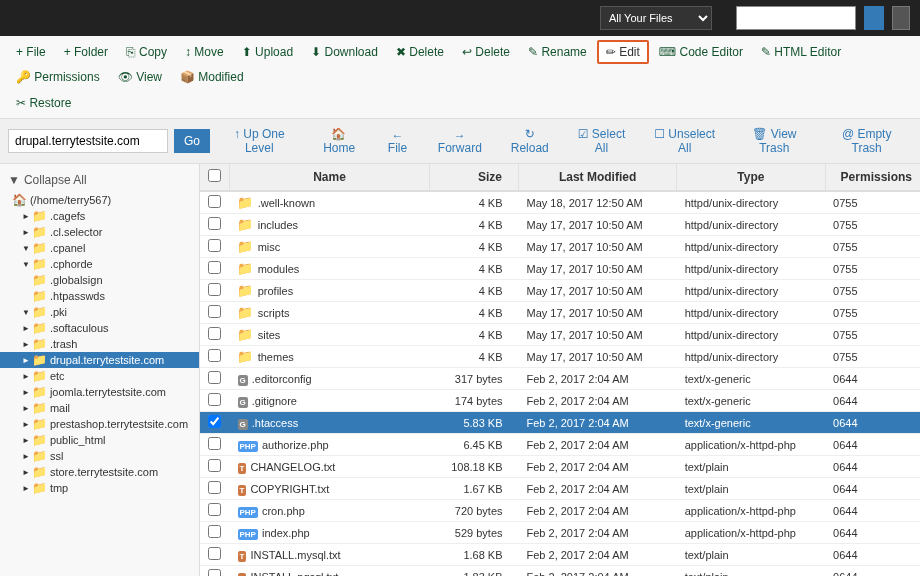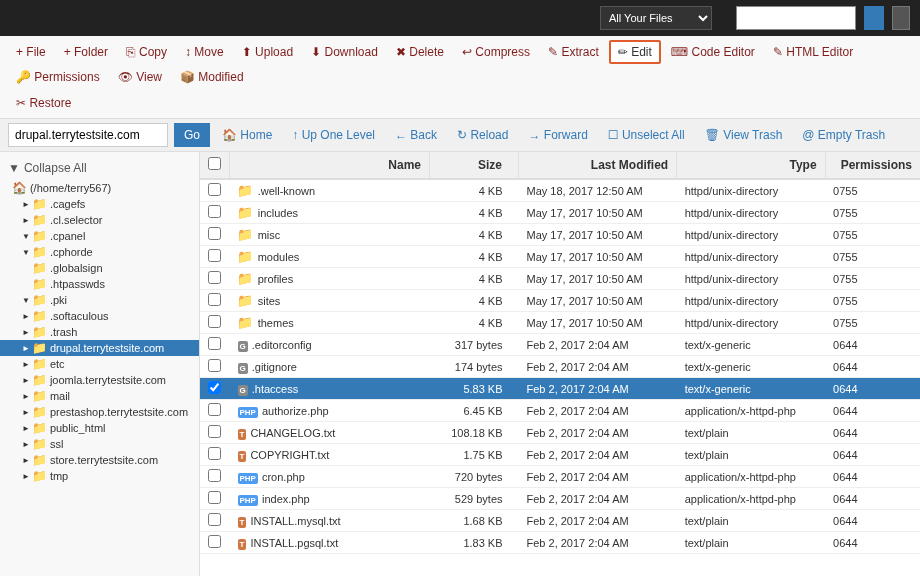--- a/index.html
+++ b/index.html
@@ -12,21 +12,21 @@
     .header-spacer { flex: 1; }
     .header-search-label { color: #ccc; font-size: 12px; }
     .header-search-select { height: 24px; font-size: 11px; border: 1px solid #555; background: #333; color: #fff; padding: 0 4px; margin-left: 31px; }
     .header-search-for { color: #ccc; font-size: 12px; margin: 0 4px; }
     .header-search-input { height: 24px; width: 120px; border: 1px solid #888; padding: 0 4px; font-size: 12px; }
     .header-go-btn { height: 24px; background: #337ab7; color: #fff; border: none; padding: 0 10px; cursor: pointer; font-size: 12px; }
     .header-settings-btn { height: 24px; background: #555; color: #fff; border: 1px solid #777; padding: 0 8px; cursor: pointer; font-size: 12px; display: flex; align-items: center; gap: 4px; }
 
     
     .toolbar { background: #f8f8f8; border-bottom: 1px solid #ddd; padding: 4px 8px; display: flex; align-items: center; flex-wrap: wrap; gap: 2px; min-height: 32px; }
-    .tb-btn { background: none; border: 1px solid transparent; padding: 3px 7px; cursor: pointer; color: #7f1d1d; font-size: 12px; display: flex; align-items: center; gap: 3px; border-radius: 2px; }
+    .tb-btn { background: none; border: 1px solid transparent; padding: 3px 7px; cursor: pointer; color: #14532d; font-size: 12px; display: flex; align-items: center; gap: 3px; border-radius: 2px; }
     .tb-btn.active-edit { border: 2px solid #e05c2a; background: #fff; color: #333; }
 
     
     .navbar { background: #f0f0f0; border-bottom: 1px solid #ddd; padding: 4px 8px; display: flex; align-items: center; gap: 4px; }
     .nav-btn { background: none; border: 1px solid transparent; padding: 3px 7px; cursor: pointer; color: #337ab7; font-size: 12px; display: flex; align-items: center; gap: 3px; border-radius: 2px; }
     .nav-input { height: 24px; border: 1px solid #ccc; padding: 0 6px; font-size: 12px; width: 160px; }
     .nav-go { height: 24px; background: #337ab7; color: #fff; border: none; padding: 0 10px; cursor: pointer; font-size: 12px; margin-left: 2px; }
 
     
     .main { display: flex; height: 476px; }
@@ -38,21 +38,21 @@
     .tree-item { display: flex; align-items: center; padding: 1px 4px; cursor: pointer; color: #333; font-size: 11px; white-space: nowrap; overflow: hidden; text-overflow: ellipsis; }
     .tree-item.selected { background: #337ab7; color: #fff; }
     .tree-indent-1 { padding-left: 12px; }
     .tree-indent-2 { padding-left: 22px; }
     .tree-indent-3 { padding-left: 32px; }
 
     
     .file-area { flex: 1; overflow-y: auto; background: #fff; }
     table { width: 100%; border-collapse: collapse; }
     thead tr { background: #f0f0f0; border-bottom: 2px solid #ddd; }
-    th { padding: 5px 8px; text-align: right; font-size: 12px; color: #333; font-weight: bold; border-right: 1px solid #e0e0e0; cursor: pointer; white-space: nowrap; }
+    th { padding: 5px 8px; text-align: center; font-size: 12px; color: #333; font-weight: bold; border-right: 1px solid #e0e0e0; cursor: pointer; white-space: nowrap; }
     th:last-child { border-right: none; padding-left: 15px; }
     td { padding: 3px 8px; border-bottom: 1px solid #eee; font-size: 11px; color: #333; white-space: nowrap; }
     tr.selected-row { background: #337ab7 !important; color: #fff; }
     tr.selected-row td { color: #fff; }
     .checkbox-col { width: 20px; text-align: center; }
     .col-name { min-width: 200px; }
     .col-size { width: 90px; text-align: right; padding-right: 16px; }
     .col-modified { width: 160px; }
     .col-type { width: 150px; }
     .col-perms { width: 80px; }
@@ -76,40 +76,41 @@
 </div>
 
 <div class="toolbar">
   <button class="tb-btn">+ File</button>
   <button class="tb-btn">+ Folder</button>
   <button class="tb-btn">⎘ Copy</button>
   <button class="tb-btn">↕ Move</button>
   <button class="tb-btn">⬆ Upload</button>
   <button class="tb-btn">⬇ Download</button>
   <button class="tb-btn">✖ Delete</button>
-  <button class="tb-btn">↩ Compress</button>
-  <button class="tb-btn">✎ Extract</button>
+  <button class="tb-btn">↩ Delete</button>
+  <button class="tb-btn">✎ Rename</button>
   <button class="tb-btn active-edit">✏ Edit</button>
   <button class="tb-btn">⌨ Code Editor</button>
   <button class="tb-btn">✎ HTML Editor</button>
   <button class="tb-btn">🔑 Permissions</button>
   <button class="tb-btn">👁 View</button>
   <button class="tb-btn">📦 Modified</button>
   <div style="width:100%;"></div>
   <button class="tb-btn">✂ Restore</button>
 </div>
 
 <div class="navbar">
   <input class="nav-input" type="text" value="drupal.terrytestsite.com" style="">
   <button class="nav-go">Go</button>
+  <button class="nav-btn">↑ Up One Level</button>
   <button class="nav-btn">🏠 Home</button>
-  <button class="nav-btn">↑ Up One Level</button>
-  <button class="nav-btn">← Back</button>
+  <button class="nav-btn">← File</button>
+  <button class="nav-btn">→ Forward</button>
   <button class="nav-btn">↻ Reload</button>
-  <button class="nav-btn">→ Forward</button>
+  <button class="nav-btn">☑ Select All</button>
   <button class="nav-btn">☐ Unselect All</button>
   <button class="nav-btn">🗑 View Trash</button>
   <button class="nav-btn">@ Empty Trash</button>
 </div>
 
 <div class="main">
 
   <div class="sidebar">
     <div class="sidebar-collapse">
       <span>▼</span>
@@ -186,20 +187,28 @@
           <tr>
             <td class="checkbox-col"><input type="checkbox" style=""></td>
             <td class="col-name"><span style="color:#f0a500;font-size:13px;margin-right:4px;">📁</span>profiles</td>
             <td class="col-size">4 KB</td>
             <td class="col-modified">May 17, 2017 10:50 AM</td>
             <td class="col-type">httpd/unix-directory</td>
             <td class="col-perms">0755</td>
           </tr>
           <tr>
             <td class="checkbox-col"><input type="checkbox" style=""></td>
+            <td class="col-name"><span style="color:#f0a500;font-size:13px;margin-right:4px;">📁</span>scripts</td>
+            <td class="col-size">4 KB</td>
+            <td class="col-modified">May 17, 2017 10:50 AM</td>
+            <td class="col-type">httpd/unix-directory</td>
+            <td class="col-perms">0755</td>
+          </tr>
+          <tr>
+            <td class="checkbox-col"><input type="checkbox" style=""></td>
             <td class="col-name"><span style="color:#f0a500;font-size:13px;margin-right:4px;">📁</span>sites</td>
             <td class="col-size">4 KB</td>
             <td class="col-modified">May 17, 2017 10:50 AM</td>
             <td class="col-type">httpd/unix-directory</td>
             <td class="col-perms">0755</td>
           </tr>
           <tr>
             <td class="checkbox-col"><input type="checkbox" style=""></td>
             <td class="col-name"><span style="color:#f0a500;font-size:13px;margin-right:4px;">📁</span>themes</td>
             <td class="col-size">4 KB</td>
@@ -243,21 +252,21 @@
             <td class="checkbox-col"><input type="checkbox" style=""></td>
             <td class="col-name"><span style="background:#cc7744;color:#fff;font-size:8px;padding:1px 2px;border-radius:2px;font-weight:bold;margin-right:4px;">T</span>CHANGELOG.txt</td>
             <td class="col-size">108.18 KB</td>
             <td class="col-modified">Feb 2, 2017 2:04 AM</td>
             <td class="col-type">text/plain</td>
             <td class="col-perms">0644</td>
           </tr>
           <tr>
             <td class="checkbox-col"><input type="checkbox" style=""></td>
             <td class="col-name"><span style="background:#cc7744;color:#fff;font-size:8px;padding:1px 2px;border-radius:2px;font-weight:bold;margin-right:4px;">T</span>COPYRIGHT.txt</td>
-            <td class="col-size">1.75 KB</td>
+            <td class="col-size">1.67 KB</td>
             <td class="col-modified">Feb 2, 2017 2:04 AM</td>
             <td class="col-type">text/plain</td>
             <td class="col-perms">0644</td>
           </tr>
           <tr>
             <td class="checkbox-col"><input type="checkbox" style=""></td>
             <td class="col-name"><span style="background:#4e9cf0;color:#fff;font-size:8px;padding:1px 2px;border-radius:2px;font-weight:bold;margin-right:4px;">PHP</span>cron.php</td>
             <td class="col-size">720 bytes</td>
             <td class="col-modified">Feb 2, 2017 2:04 AM</td>
             <td class="col-type">application/x-httpd-php</td>

